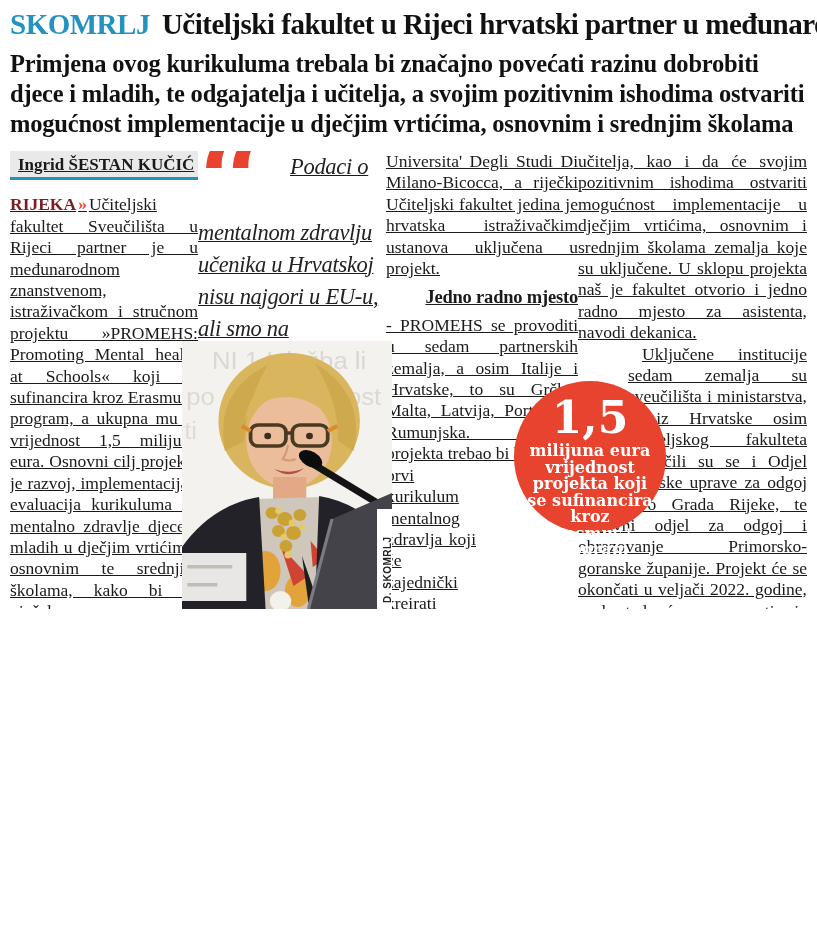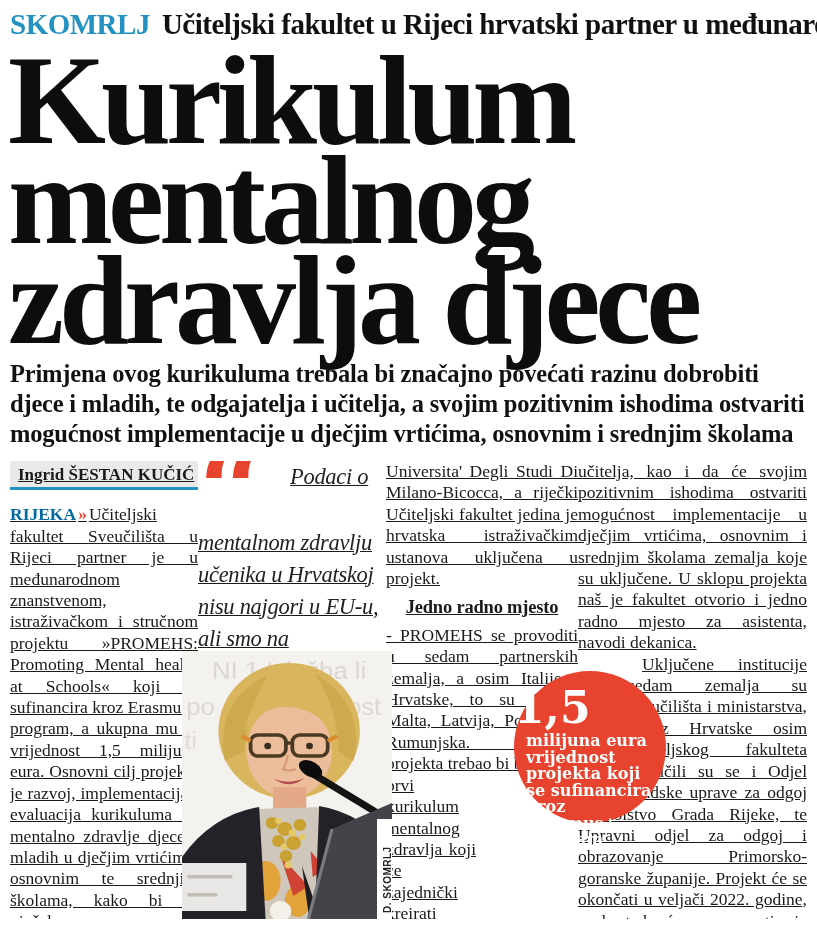--- a/index.html
+++ b/index.html
@@ -53,26 +53,26 @@
   .col-3 { width: 192px; flex: none; }
   .col-4 { flex: 1; }
   .byline-box {
     background: #e9e9e9;
     border-bottom: 3px solid #2492c0;
     padding: 3px 8px 2px 8px;
     margin-bottom: 14px;
     font-size: 17px; font-weight: 700;
     white-space: nowrap;
   }
-  .loc { color: #0369a1; font-weight: 700; }
+  .loc { color: #7f1d1d; font-weight: 700; }
   .loc-marker { color: #e8432e; font-weight: 700; padding: 0 2px; }
   .col p + p { text-indent: 14px; }
   .subhead {
     font-weight: 700; font-size: 18.5px;
-    text-align: center; margin: 8px 0 6px 0;
+    text-align: right; margin: 8px 0 6px 0;
     letter-spacing: -0.2px;
   }
   
   .pullquote { text-align: left; }
   .quote-mark {
     float: left;
     font-family: "DejaVu Serif", serif;
     font-size: 118px; line-height: 60px;
     height: 66px; width: 92px;
     color: #e8432e; font-weight: 700;
@@ -105,49 +105,44 @@
     font-size: 10px; font-weight: 700; color: #222;
     writing-mode: vertical-rl;
     transform: rotate(180deg);
     text-align: left;
     padding-top: 6px;
     letter-spacing: 0.5px;
   }
   
   .stat-circle {
     position: absolute;
-    left: 504px; top: 210px;  
+    left: 504px; top: 230px;  
     width: 152px; height: 152px;
     background: #e8432e;
     border-radius: 50%;
-    color: #fff; text-align: left;
+    color: #fff; text-align: center;
     font-family: "DejaVu Serif", serif;
     z-index: 5;
     padding-top: 14px;
   }
   .stat-value { font-size: 44px; font-weight: 700; line-height: 46px; }
   .stat-caption { font-size: 16px; font-weight: 700; line-height: 16.5px; padding: 2px 12px 0 12px; }
   
   .spacer-r { float: right; width: 96px; height: 152px; margin-left: 6px; }
   .spacer-l { float: left; width: 44px; height: 138px; margin-right: 6px; }
 </style>
 </head>
 <body>
 
 <div class="page">
 
   <div class="kicker">
     <span class="tag">SKOMRLJ</span><span class="ktext">Učiteljski fakultet u Rijeci hrvatski partner u međunarodnom projektu</span>
   </div>
 
-  <h1 class="headline">
-    <span class="hl-line">Kurikulum</span>
-    <span class="hl-line">mentalnog</span>
-    <span class="hl-line">zdravlja djece</span>
-  </h1>
 
   <p class="lead">Primjena ovog kurikuluma trebala bi značajno povećati razinu dobrobiti djece i mladih, te odgajatelja i učitelja, a svojim pozitivnim ishodima ostvariti mogućnost implementacije u dječjim vrtićima, osnovnim i srednjim školama</p>
 
   <div class="columns">
 
     <div class="col col-1">
       <div class="byline-box">
         <span>Ingrid ŠESTAN KUČIĆ</span>
       </div>
       <p><span class="loc">RIJEKA</span><span class="loc-marker">»</span><span>Učiteljski fakultet Sveučilišta u Rijeci partner je u međunarodnom znanstvenom, istraživačkom i stručnom projektu »PROMEHS: Promoting Mental health at Schools« koji se sufinancira kroz Erasmus+ program, a ukupna mu je vrijednost 1,5 milijuna eura. Osnovni cilj projekta je razvoj, implementacija i evaluacija kurikuluma za mentalno zdravlje djece i mladih u dječjim vrtićima, osnovnim te srednjim školama, kako bi se ojačala povezanost između školskih programa temeljenih na istraživačkim rezultatima i odgojno-obrazovnih institucija, odnosno osnažila veza između znanosti, prakse i politika. Voditelj projekta, kaže dekanica Učiteljskog fakulteta prof. dr. Lidija Vujičić je Sveučilište u Milanu,</span></p>

